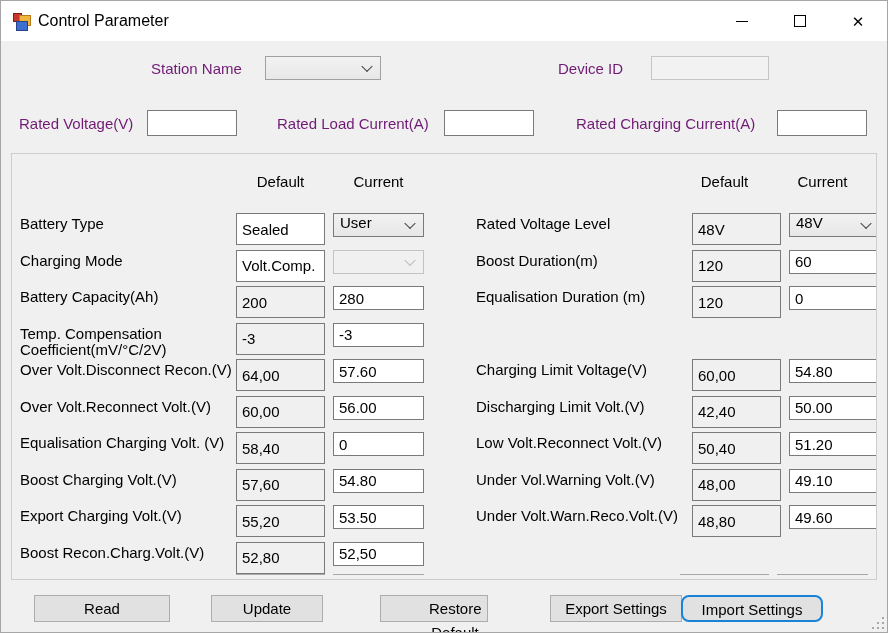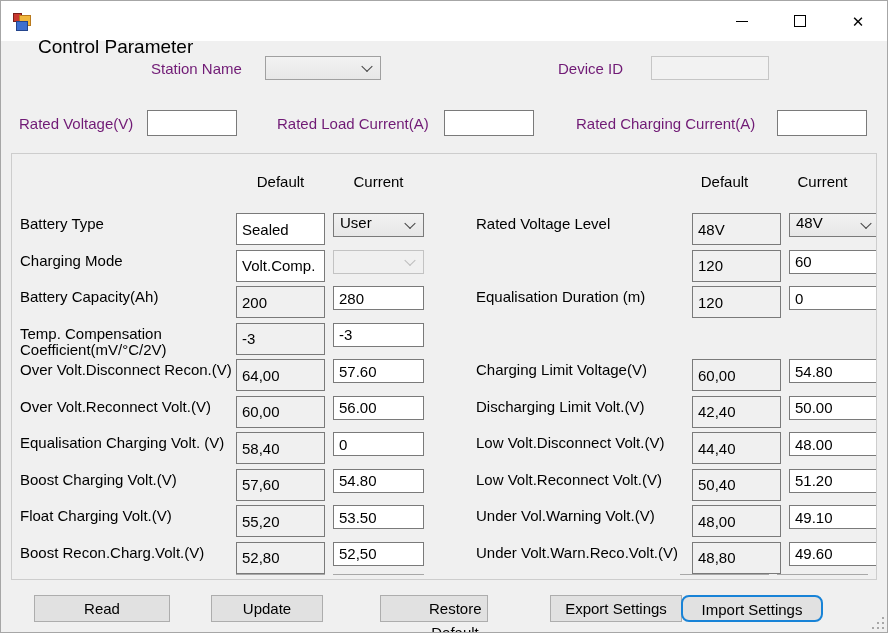--- a/index.html
+++ b/index.html
@@ -4,21 +4,21 @@
 <style>
   html,body{margin:0;padding:0;background:#cfcfcf;font-family:"Liberation Sans",sans-serif;}
   .window{position:relative;width:888px;height:633px;background:#f0f0f0;border:1px solid #a6a6a6;box-sizing:border-box;overflow:hidden;}
   
   .titlebar{position:absolute;left:0;top:0;width:100%;height:40px;background:#ffffff;}
   .app-icon{position:absolute;left:12px;top:11px;width:18px;height:18px;}
   .app-icon i{position:absolute;display:block;}
   .app-icon .sq-red{left:0;top:1px;width:7px;height:7px;background:#c8372e;border:1px solid #7a1f1a;}
   .app-icon .sq-yellow{left:6px;top:3px;width:10px;height:9px;background:#f0b63c;border:1px solid #b97a1e;}
   .app-icon .sq-blue{left:3px;top:9px;width:10px;height:8px;background:#3e6fd0;border:1px solid #24458c;}
-  .title-text{position:absolute;left:37px;top:11px;font-size:19px;color:#000;white-space:nowrap;margin-top:24px;}
+  .title-text{position:absolute;left:37px;top:11px;font-size:16px;color:#000;white-space:nowrap;}
   .winbtn{position:absolute;top:0;width:58px;height:40px;display:flex;align-items:center;justify-content:center;cursor:default;}
   .winbtn.min{right:116px;} .winbtn.max{right:58px;} .winbtn.close{right:0;}
   .glyph-min{width:12px;height:1px;background:#000;}
   .glyph-max{width:10px;height:10px;border:1px solid #000;}
   .glyph-close{font-size:15px;color:#000;line-height:1;}
   
   .lbl{position:absolute;font-size:15px;color:#701a75;white-space:nowrap;}
   .tbox{font-family:"Liberation Sans",sans-serif;font-size:15px;color:#000;border:1px solid #7a7a7a;box-sizing:border-box;padding:0 0 0 5px;outline:none;}
   .tbox.white{background:#fff;}
   .tbox.gray{background:#f0f0f0;}
@@ -132,63 +132,59 @@
           <div class="plabel">Equalisation Charging Volt. (V)</div>
           <input readonly="" class="tbox def gray" value="58,40" style="">
           <input class="tbox cur white" value="0" style="">
         </div>
         <div class="prow">
           <div class="plabel">Boost Charging Volt.(V)</div>
           <input readonly="" class="tbox def gray" value="57,60" style="">
           <input class="tbox cur white" value="54.80" style="">
         </div>
         <div class="prow">
-          <div class="plabel">Float Charging Volt.(V)</div>
+          <div class="plabel">Export Charging Volt.(V)</div>
           <input readonly="" class="tbox def gray" value="55,20" style="">
           <input class="tbox cur white" value="53.50" style="">
         </div>
         <div class="prow">
           <div class="plabel">Boost Recon.Charg.Volt.(V)</div>
           <input readonly="" class="tbox def gray" value="52,80" style="">
           <input class="tbox cur white" value="52,50" style="">
         </div>
       </div>
     <div class="rows right" id="right-rows">
         <div class="prow">
           <div class="plabel">Rated Voltage Level</div>
           <input readonly="" class="tbox def gray" value="48V" style="">
           <div class="combo cur">
             <span class="combo-text">48V</span>
             <span class="chev"></span>
           </div>
         </div>
         <div class="prow">
+          <div class="plabel">Boost Duration(m)</div>
           <input readonly="" class="tbox def gray" value="120" style="">
           <input class="tbox cur white" value="60" style="">
         </div>
         <div class="prow">
           <div class="plabel">Equalisation Duration (m)</div>
           <input readonly="" class="tbox def gray" value="120" style="">
           <input class="tbox cur white" value="0" style="">
         </div>
         <div class="prow spacer"></div>
         <div class="prow">
           <div class="plabel">Charging Limit Voltage(V)</div>
           <input readonly="" class="tbox def gray" value="60,00" style="">
           <input class="tbox cur white" value="54.80" style="">
         </div>
         <div class="prow">
           <div class="plabel">Discharging Limit Volt.(V)</div>
           <input readonly="" class="tbox def gray" value="42,40" style="">
           <input class="tbox cur white" value="50.00" style="">
-        </div>
-        <div class="prow">
-          <div class="plabel">Low Volt.Disconnect Volt.(V)</div>
-          <input readonly="" class="tbox def gray" value="44,40" style="">
-          <input class="tbox cur white" value="48.00" style="">
         </div>
         <div class="prow">
           <div class="plabel">Low Volt.Reconnect Volt.(V)</div>
           <input readonly="" class="tbox def gray" value="50,40" style="">
           <input class="tbox cur white" value="51.20" style="">
         </div>
         <div class="prow">
           <div class="plabel">Under Vol.Warning Volt.(V)</div>
           <input readonly="" class="tbox def gray" value="48,00" style="">
           <input class="tbox cur white" value="49.10" style="">

